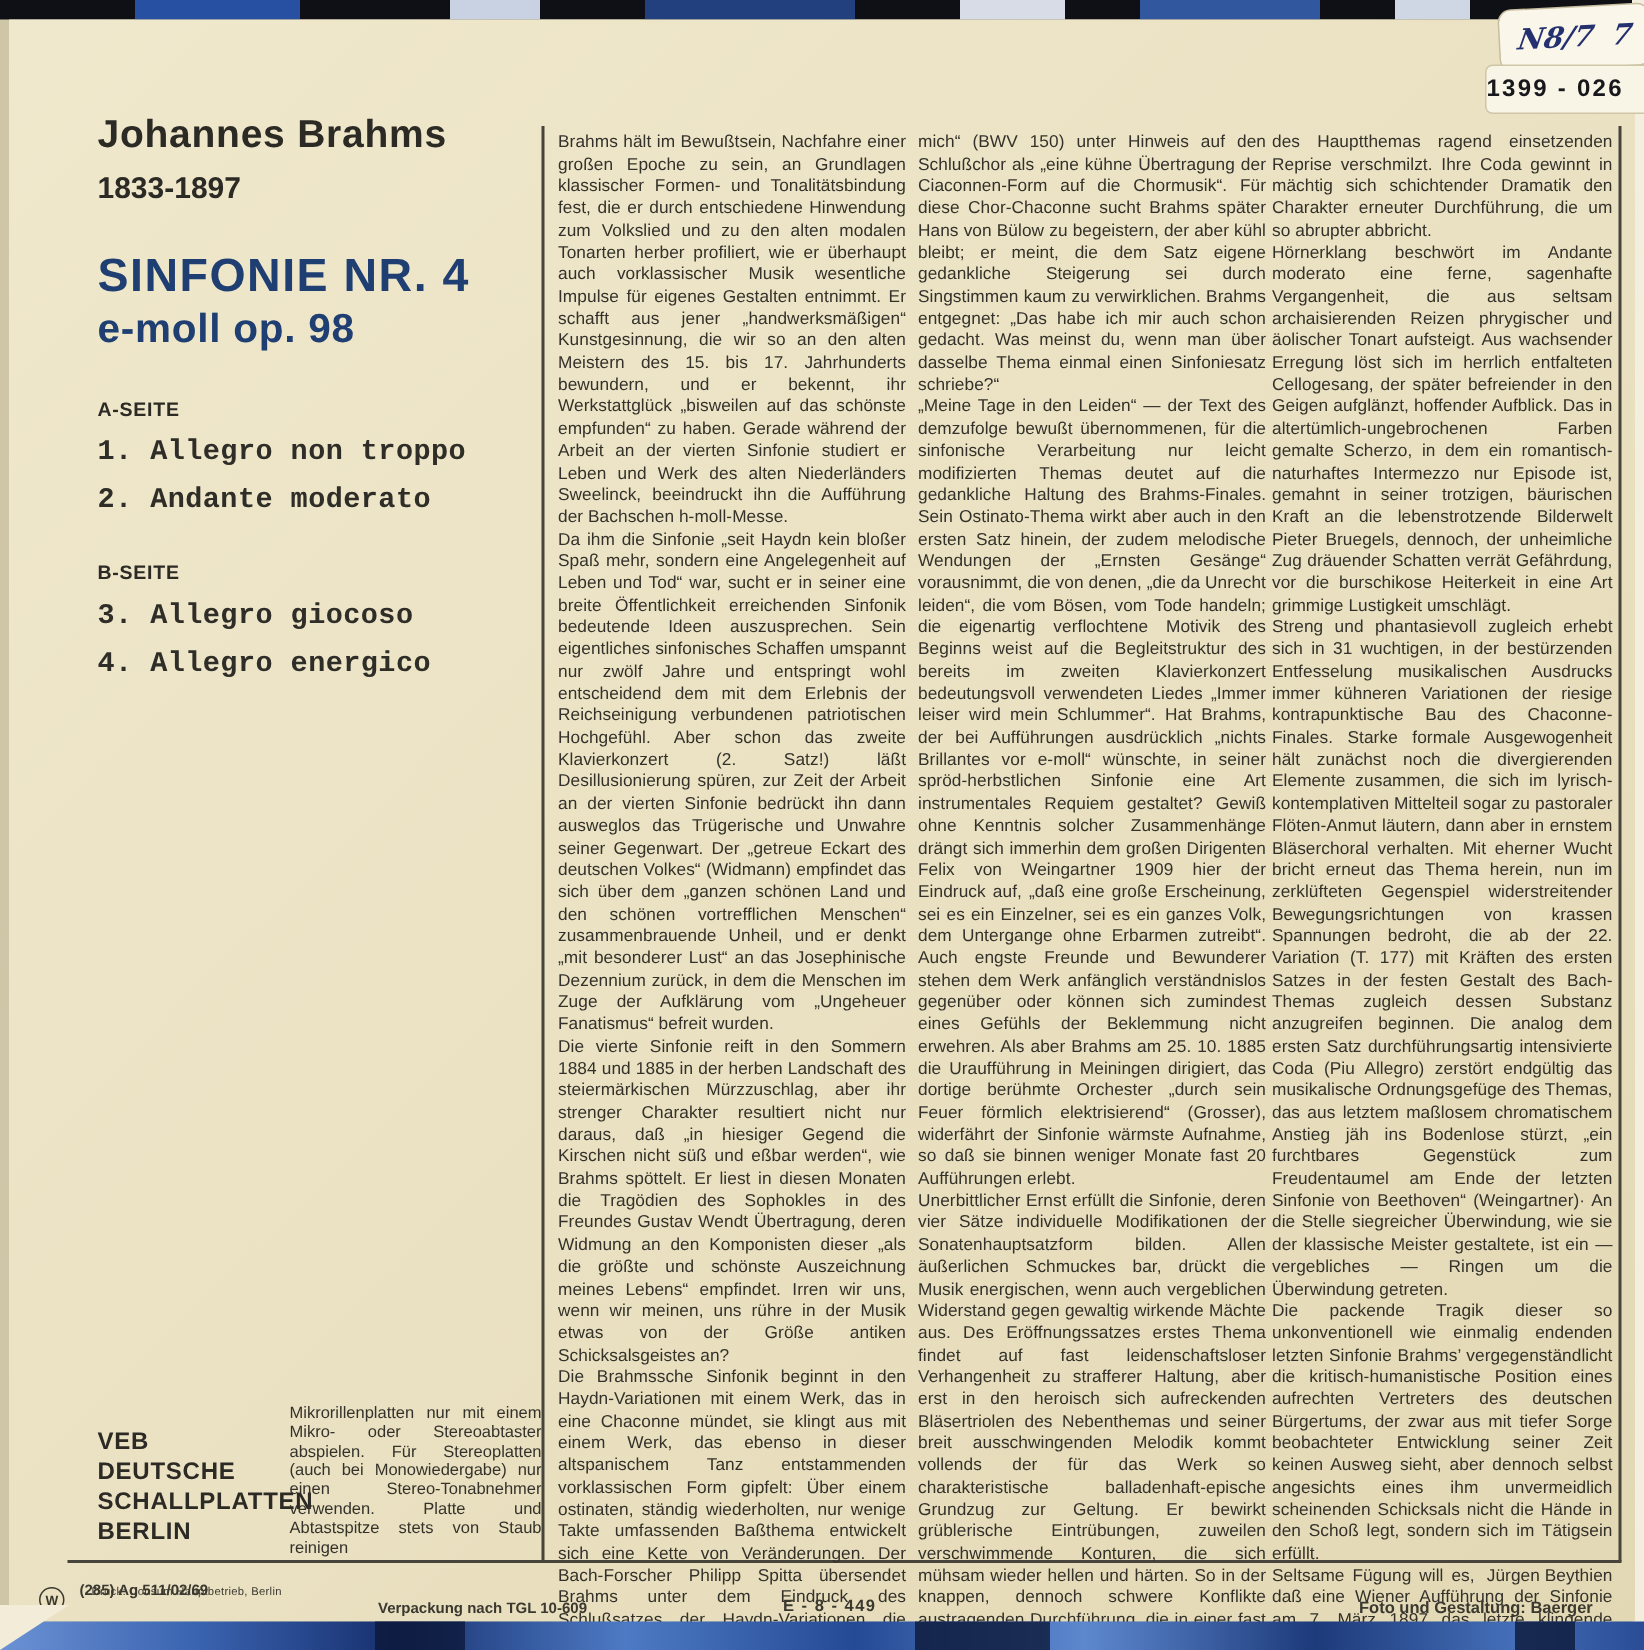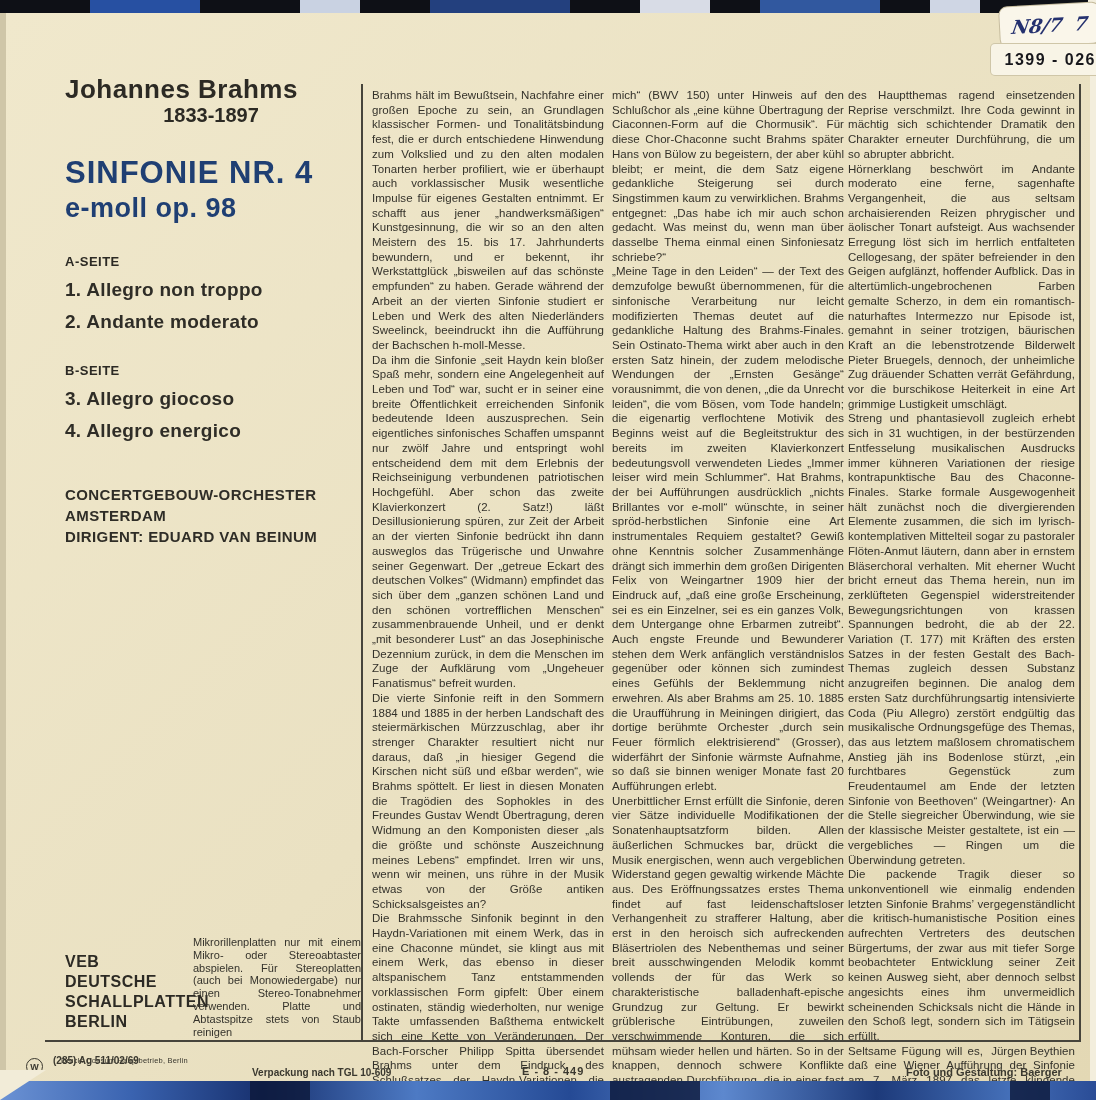--- a/index.html
+++ b/index.html
@@ -27,30 +27,30 @@
   .vrule.right{left:1079px;}
   .hrule{position:absolute;left:45px;top:1040px;width:1036px;height:2px;background:#46443b;}
   
   .sticker-hand{position:absolute;left:1000px;top:5px;width:88px;height:40px;background:#faf6ea;
     border-radius:8px;box-shadow:0 0 0 1px #c7bd9f;transform:rotate(-3deg);
     display:flex;align-items:center;justify-content:space-around;padding:0 6px;}
   .sticker-hand span{font-family:"DejaVu Serif",serif;font-style:italic;font-weight:bold;
     font-size:19px;color:#25316f;transform:skewX(-12deg);}
   .sticker-num{position:absolute;left:991px;top:44px;width:105px;height:31px;background:#f8f4e6;
     border-radius:4px 0 0 4px;box-shadow:0 0 0 1px #cfc6a8;
-    display:flex;align-items:center;justify-content:flex-end;}
+    display:flex;align-items:center;justify-content:flex-start;}
   .sticker-num span{font-size:16px;font-weight:bold;letter-spacing:1.5px;color:#17171c;}
   
   .sidebar{position:absolute;left:65px;top:75px;width:292px;color:#2c2a24;}
   .composer{font-size:26px;font-weight:bold;letter-spacing:.5px;line-height:1.1;}
-  .years{font-size:20px;font-weight:bold;margin-top:0;text-align:center;}
+  .years{font-size:20px;font-weight:bold;margin-top:11px;}
   .work-title{font-size:31px;font-weight:bold;color:#1f3f73;letter-spacing:1px;margin-top:30px;line-height:1.05;}
   .work-subtitle{font-size:27px;font-weight:bold;color:#1f3f73;letter-spacing:.5px;margin-top:4px;}
   .side-label{font-size:13px;font-weight:bold;letter-spacing:.5px;margin-top:30px;color:#2c2a24;}
-  .track{font-size:19px;font-weight:bold;letter-spacing:.3px;margin-top:10px;color:#2f2d27;}
+  .track{font-size:19px;font-weight:bold;letter-spacing:.3px;margin-top:10px;color:#2f2d27;font-family:Liberation Mono, monospace;}
   .track.cont{margin-left:27px;margin-top:6px;}
   .orchestra{margin-top:42px;font-size:15px;font-weight:bold;letter-spacing:.4px;line-height:21px;color:#2f2d27;}
   
   .label-block{position:absolute;left:65px;top:952px;width:130px;
     font-size:16px;font-weight:bold;letter-spacing:.5px;line-height:20px;color:#2c2a24;}
   .care-note{position:absolute;left:193px;top:936px;width:168px;
     font-size:11px;line-height:12.8px;color:#34322b;text-align:justify;}
   
   .col{position:absolute;top:88px;color:#33312a;font-size:11.5px;line-height:14.7px;
     text-align:justify;letter-spacing:.05px;}
@@ -104,25 +104,20 @@
   <div class="work-subtitle">e-moll op. 98</div>
 
   <div class="side-label">A-SEITE</div>
   <div class="track">1. Allegro non troppo</div>
   <div class="track">2. Andante moderato</div>
 
   <div class="side-label">B-SEITE</div>
   <div class="track">3. Allegro giocoso</div>
   <div class="track">4. Allegro energico</div>
 
-  <div class="orchestra">
-    <div>CONCERTGEBOUW-ORCHESTER</div>
-    <div>AMSTERDAM</div>
-    <div>DIRIGENT: EDUARD VAN BEINUM</div>
-  </div>
 </div>
 
 <div class="label-block">
   <div>VEB</div>
   <div>DEUTSCHE</div>
   <div>SCHALLPLATTEN</div>
   <div>BERLIN</div>
 </div>
 <div class="care-note">Mikrorillenplatten nur mit einem Mikro- oder Stereoabtaster abspielen. Für Stereoplatten (auch bei Monowiedergabe) nur einen Stereo-Tonabnehmer verwenden. Platte und Abtastspitze stets von Staub reinigen</div>
 

